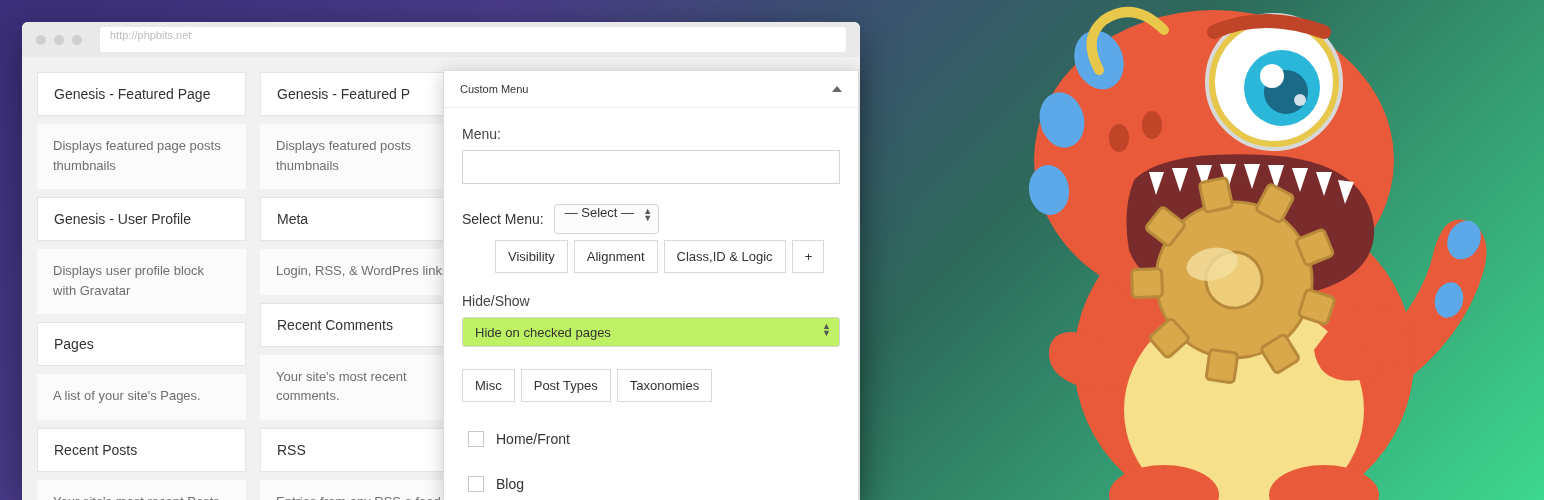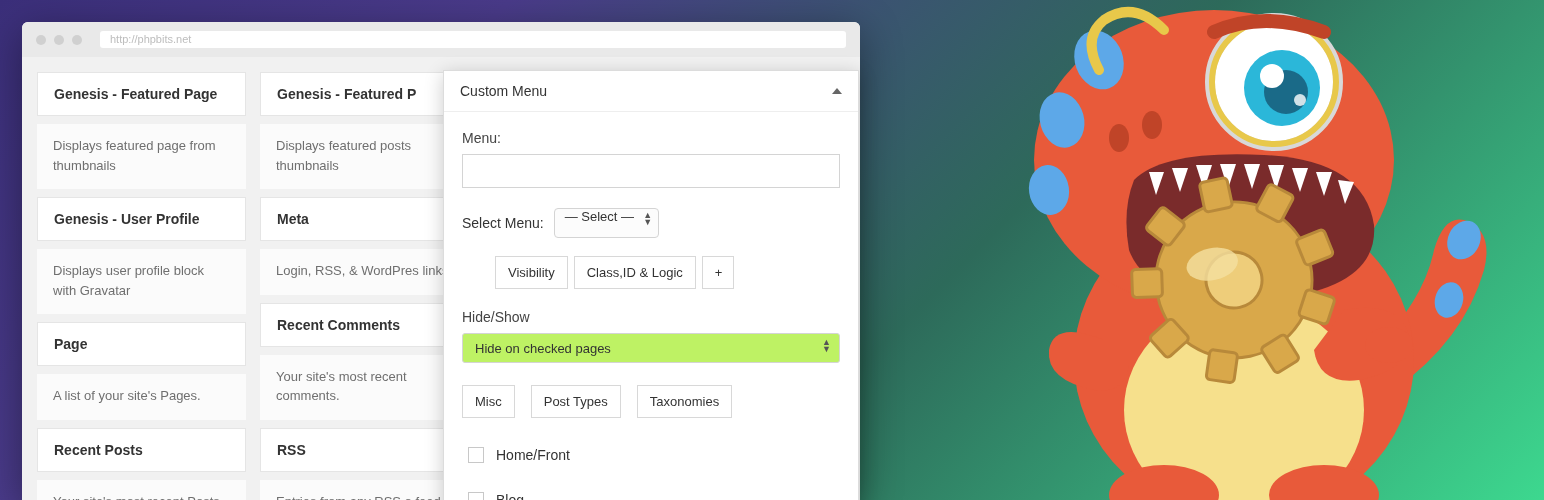--- a/index.html
+++ b/index.html
@@ -1,42 +1,42 @@
 <!DOCTYPE html>
 <html><head>
   <meta charset="utf-8">
   <style>
     * { margin:0; padding:0; box-sizing:border-box; font-family:-apple-system,BlinkMacSystemFont,'Segoe UI',Arial,sans-serif; }
     html,body { width:1544px; height:500px; overflow:hidden; }
     .bg { position:absolute; inset:0; background:linear-gradient(135deg,#3b2f7a 0%,#4a3b8a 25%,#2d6a5a 60%,#3dd88f 100%); }
     .browser { position:absolute; left:22px; top:22px; width:838px; height:478px; background:#f1f1f1; border-radius:6px 6px 0 0; box-shadow:0 10px 40px rgba(0,0,0,0.4); overflow:hidden; }
     .chrome { height:35px; background:#e9e9e9; display:flex; align-items:center; padding:0 14px; gap:8px; }
     .dot { width:10px; height:10px; border-radius:50%; background:#d0d0d0; }
-    .urlbar { flex:1; height:17px; margin-left:10px; background:#fff; border-radius:3px; padding:1px 10px; font-size:11px; color:#bdbdbd; line-height:15px; }
+    .urlbar { flex:1; height:25px; margin-left:10px; background:#fff; border-radius:3px; padding:1px 10px; font-size:11px; color:#bdbdbd; line-height:15px; }
     .content { padding:15px; display:flex; gap:14px; height:calc(100% - 35px); }
     .col { width:209px; display:flex; flex-direction:column; gap:8px; }
     .card { background:#fff; border:1px solid #e5e5e5; }
-    .card-h { padding:13px 16px; font-size:14px; font-weight:700; color:#333; }
+    .card-h { padding:13px 16px; font-size:14px; font-weight:400; color:#333; }
     .card-b { padding:12px 16px 14px; font-size:13px; color:#6f6f6f; line-height:1.5; background:#fbfbfb; }
     .panel { position:absolute; left:443px; top:70px; width:416px; background:#fff; border:1px solid #dcdcdc; box-shadow:0 4px 18px rgba(0,0,0,0.2); }
-    .panel-h { padding:12px 16px; font-size:14px; font-weight:500; color:#333; border-bottom:1px solid #eee; display:flex; justify-content:space-between; align-items:center; }
+    .panel-h { padding:12px 16px; font-size:11px; font-weight:500; color:#333; border-bottom:1px solid #eee; display:flex; justify-content:space-between; align-items:center; }
     .caret { width:0; height:0; border-left:5px solid transparent; border-right:5px solid transparent; border-bottom:6px solid #666; }
     .panel-b { padding:18px 18px 0; font-size:14px; color:#333; }
     .lbl { display:block; margin-bottom:8px; color:#444; }
     .input { width:100%; height:34px; border:1px solid #d4d4d4; padding:0 10px; font-size:13px; margin-bottom:20px; }
-    .sel-row { display:flex; align-items:center; gap:10px; margin-bottom:18px; }
+    .sel-row { display:flex; align-items:center; gap:10px; margin-bottom:6px; }
     .sel { height:30px; border:1px solid #d4d4d4; border-radius:4px; padding:0 24px 0 10px; font-size:13px; background:#fcfcfc; position:relative; }
     .sel::after { content:''; position:absolute; right:8px; top:50%; transform:translateY(-50%); width:8px; height:12px; background:linear-gradient(#666,#666) center/6px 1px no-repeat, linear-gradient(#666,#666) center 3px/6px 1px no-repeat, linear-gradient(#666,#666) center 9px/6px 1px no-repeat; opacity:0; }
     .sel-arrows { position:absolute; right:6px; top:3px; font-size:9px; line-height:7px; color:#555; }
     .tabs { display:flex; gap:6px; margin-bottom:20px;padding-left:33px; }
     .tab { border:1px solid #d8d8d8; padding:8px 12px; font-size:13px; background:#fff; cursor:pointer; }
     .tab.plus { width:32px; text-align:center; }
     .wide-sel { width:100%; height:30px; border:1px solid #d4d4d4; border-radius:3px; padding:0 26px 0 12px; font-size:13px; background:#bef264; position:relative; margin-bottom:22px; display:flex; align-items:center; }
     .wide-sel .sel-arrows { right:8px; top:5px; }
-    .subtabs { display:flex; gap:16px; margin-bottom:18px; }
+    .subtabs { display:flex; gap:6px; margin-bottom:18px; }
     .chk-row { display:flex; align-items:flex-end; gap:12px; margin-bottom:14px; padding-left:6px;margin-top:29px; }
     .chk { width:16px; height:16px; border:1px solid #c8c8c8; background:#fff; }
     .mascot { position:absolute; right:20px; top:-10px; width:620px; height:540px; }
   </style>
 </head>
 <body>
 
 <div class="bg"></div>
 
 <div class="browser">
@@ -44,27 +44,27 @@
     <div class="dot"></div>
     <div class="dot"></div>
     <div class="dot"></div>
     <div class="urlbar">http://phpbits.net</div>
   </div>
   <div class="content">
     <div class="col">
       <div class="card">
           <div class="card-h">Genesis - Featured Page</div>
         </div>
-      <div class="card-b">Displays featured page from thumbnails</div>
+      <div class="card-b">Displays featured page posts thumbnails</div>
       <div class="card">
           <div class="card-h">Genesis - User Profile</div>
         </div>
       <div class="card-b">Displays user profile block with Gravatar</div>
       <div class="card">
-          <div class="card-h">Page</div>
+          <div class="card-h">Pages</div>
         </div>
       <div class="card-b">A list of your site's Pages.</div>
       <div class="card">
           <div class="card-h">Recent Posts</div>
         </div>
       <div class="card-b">Your site's most recent Posts.</div>
     </div>
     <div class="col">
       <div class="card">
           <div class="card-h">Genesis - Featured P</div>
@@ -96,20 +96,21 @@
     <input class="input" style="">
     <div class="sel-row">
       <span>Select Menu:</span>
       <div class="sel">
         <span>— Select —</span>
         <span class="sel-arrows">▲<br>▼</span>
       </div>
     </div>
     <div class="tabs">
       <div class="tab">Visibility</div>
+      <div class="tab">Alignment</div>
       <div class="tab">Class,ID &amp; Logic</div>
       <div class="tab plus">+</div>
     </div>
     <label class="lbl">Hide/Show</label>
     <div class="wide-sel">
       <span>Hide on checked pages</span>
       <span class="sel-arrows">▲<br>▼</span>
     </div>
     <div class="subtabs">
       <div class="tab">Misc</div>

